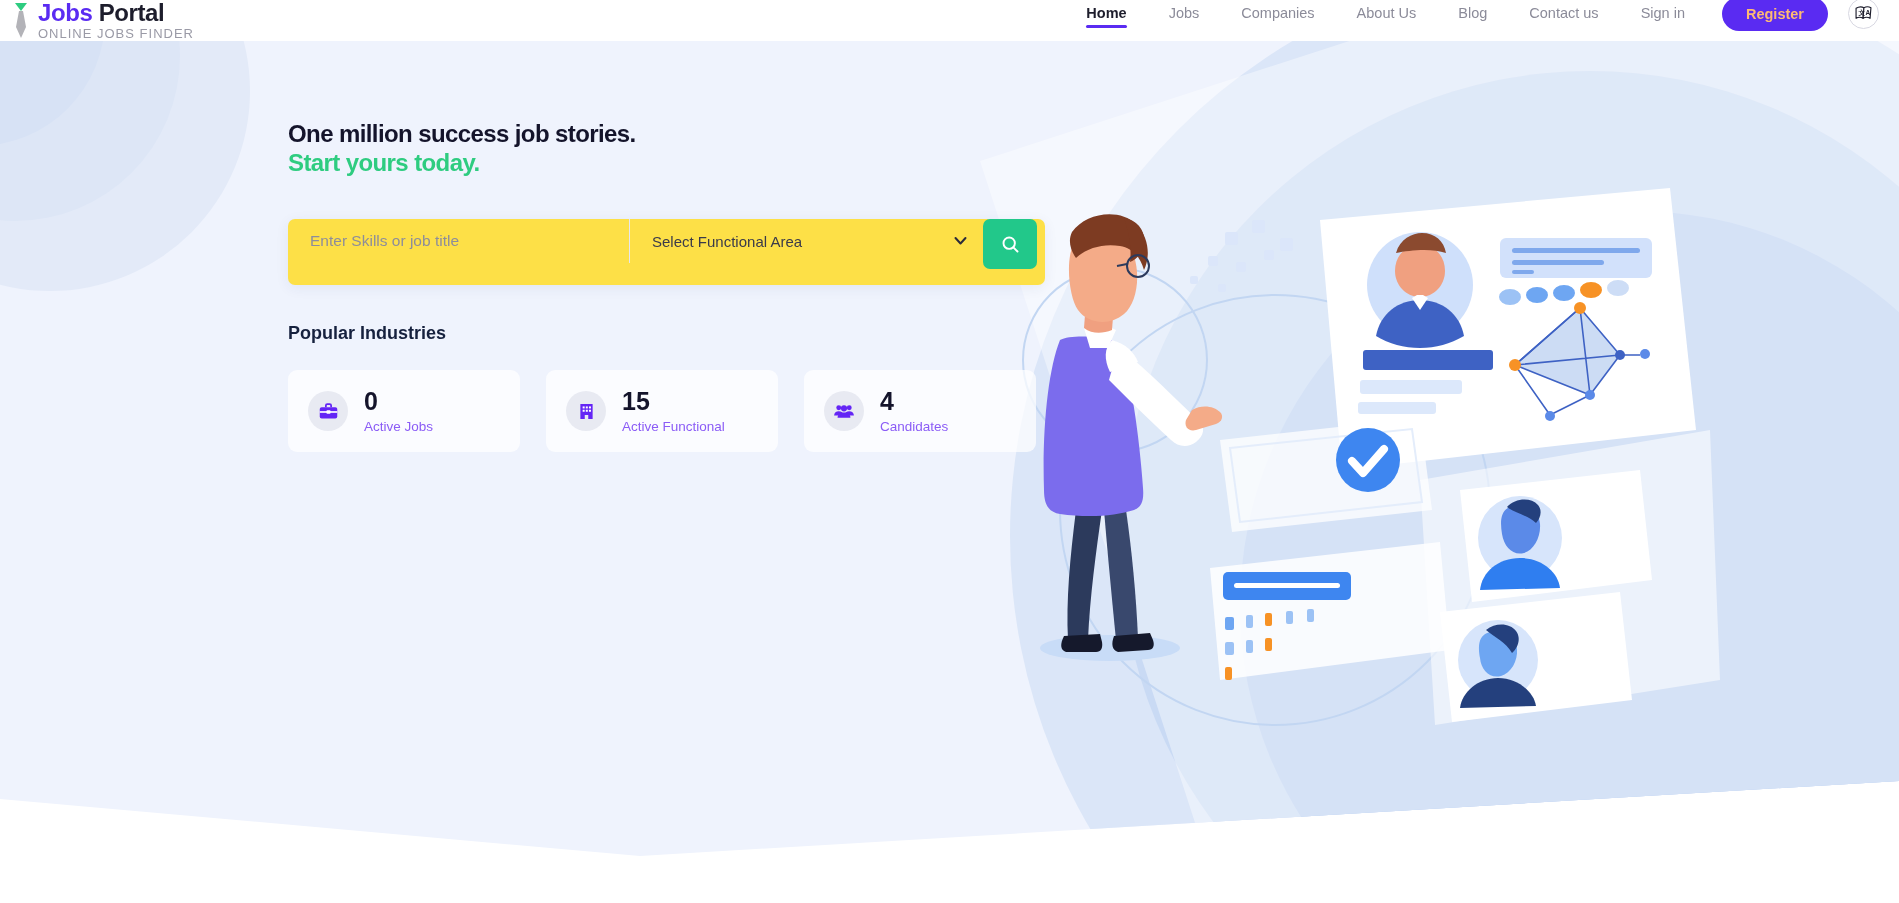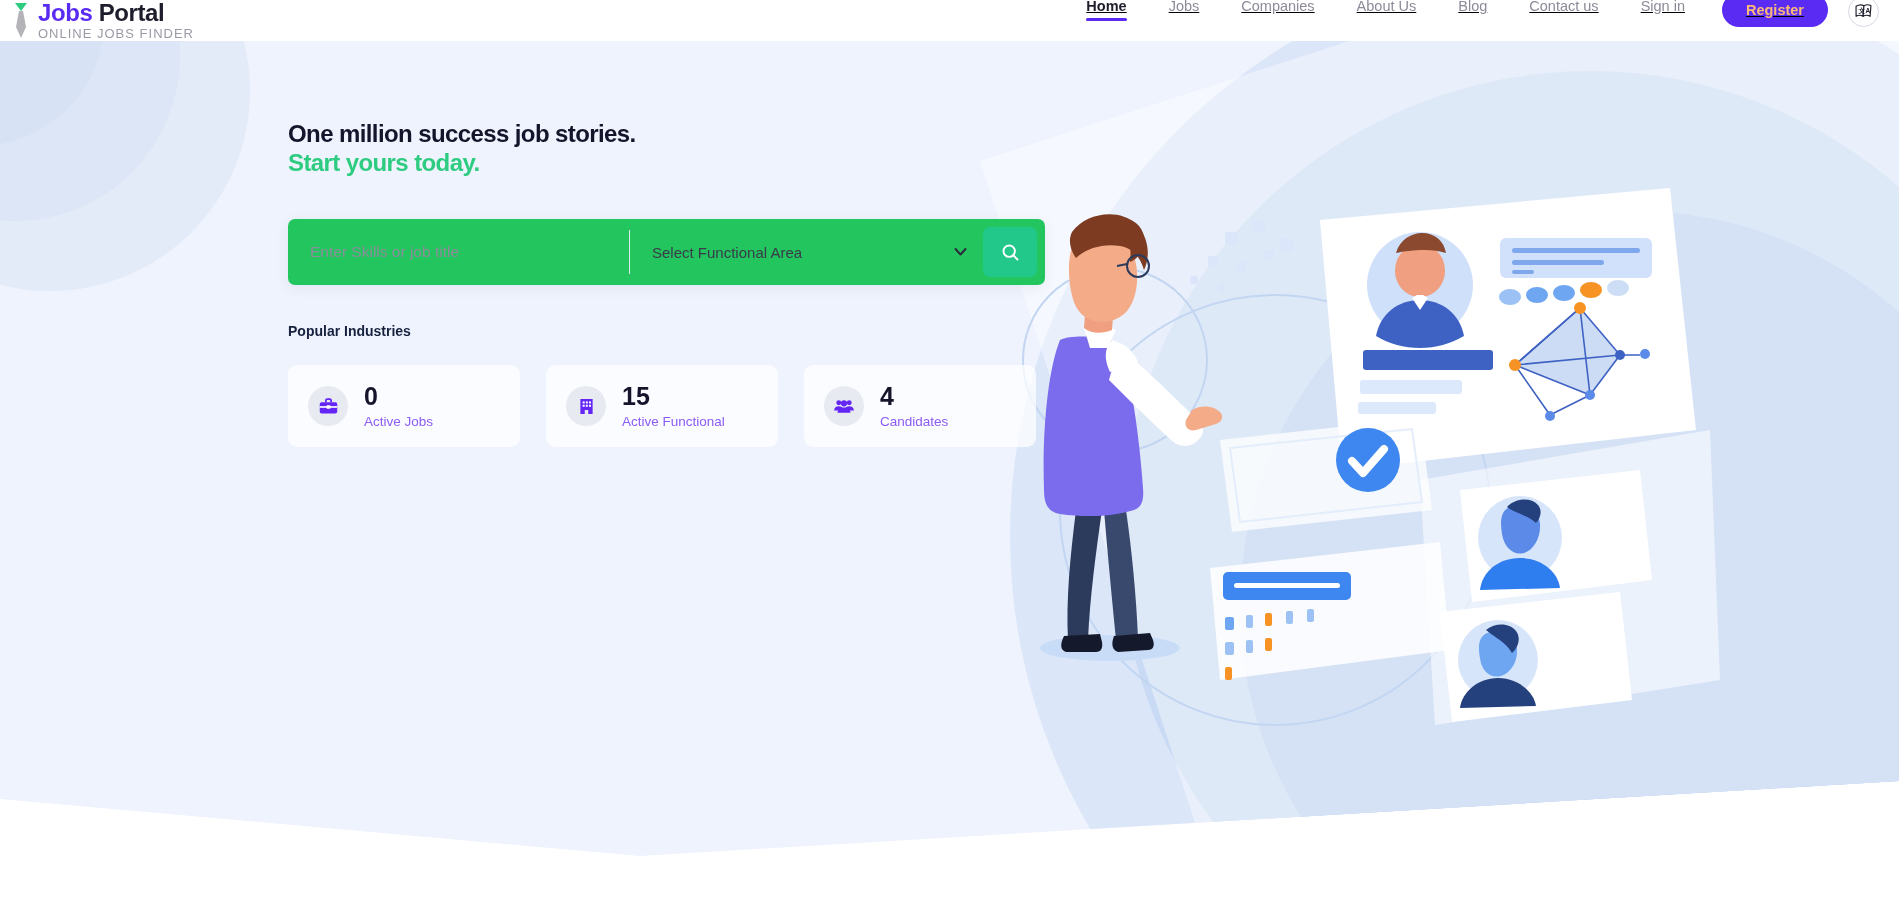--- a/index.html
+++ b/index.html
@@ -79,23 +79,22 @@
     margin-top: 2px;
     white-space: nowrap;
     text-align: right;
   }
 
   .nav {
     position: absolute;
     right: 20px; top: 0;
     height: 27px;
     display: flex;
-    align-items: flex-end;
+    align-items: center;
     gap: 0;
-    text-decoration: underline;
   }
   .nav-item {
     position: relative;
     font-size: 14.5px;
     color: #8b8b99;
     text-decoration: none;
     padding: 0 21px;
     line-height: 41px;
     white-space: nowrap;
   }
@@ -145,25 +144,25 @@
     line-height: 1.19;
     letter-spacing: -0.6px;
     color: #14142b;
   }
   .headline .hl-green { color: #2ecc80; display: block; }
 
   .searchbar {
     margin-top: 42px;
     width: 757px;
     height: 66px;
-    background: #22c55e;
+    background: #fde047;
     border-radius: 7px;
     box-shadow: 0 3px 14px rgba(40,60,120,0.07);
     display: flex;
-    align-items: center;
+    align-items: flex-start;
     padding: 0 8px 0 0;
   }
   .search-input {
     flex: 0 0 341px;
     border: none;
     outline: none;
     height: 44px;
     font-size: 15.5px;
     color: #3a3a4a;
     padding-left: 22px;
@@ -198,21 +197,21 @@
     background: #22c88a;
     border: none;
     border-radius: 7px;
     display: flex; align-items: center; justify-content: center;
     cursor: pointer;
     flex: none;
   }
 
   .pop-title {
     margin-top: 38px;
-    font-size: 14px;
+    font-size: 18px;
     font-weight: 700;
     color: #16213e;
   }
 
   .stats {
     margin-top: 26px;
     display: flex;
     gap: 26px;
   }
   .stat-card {

